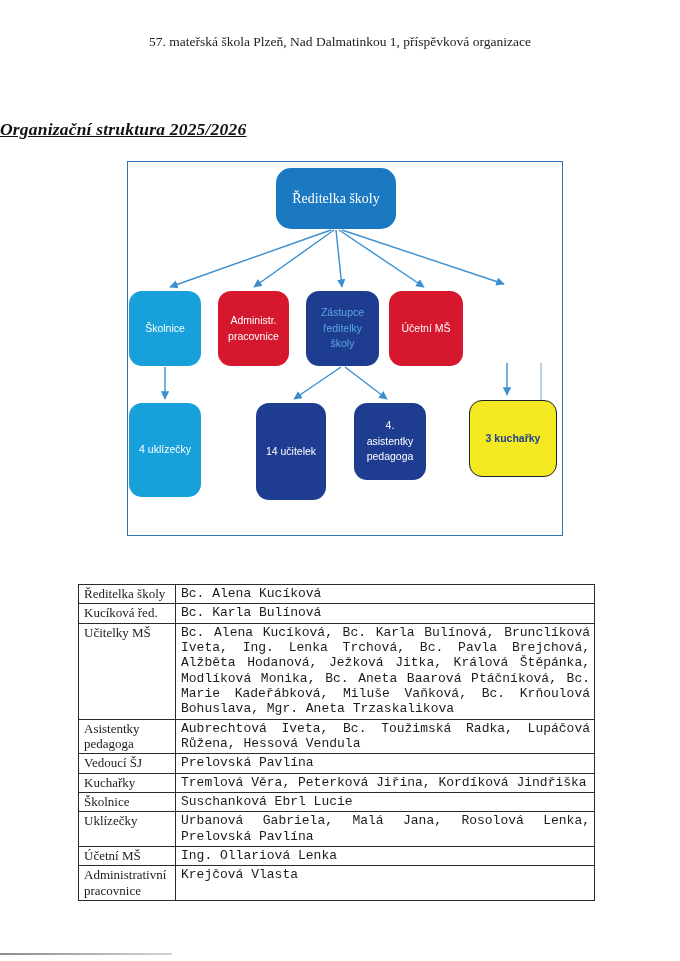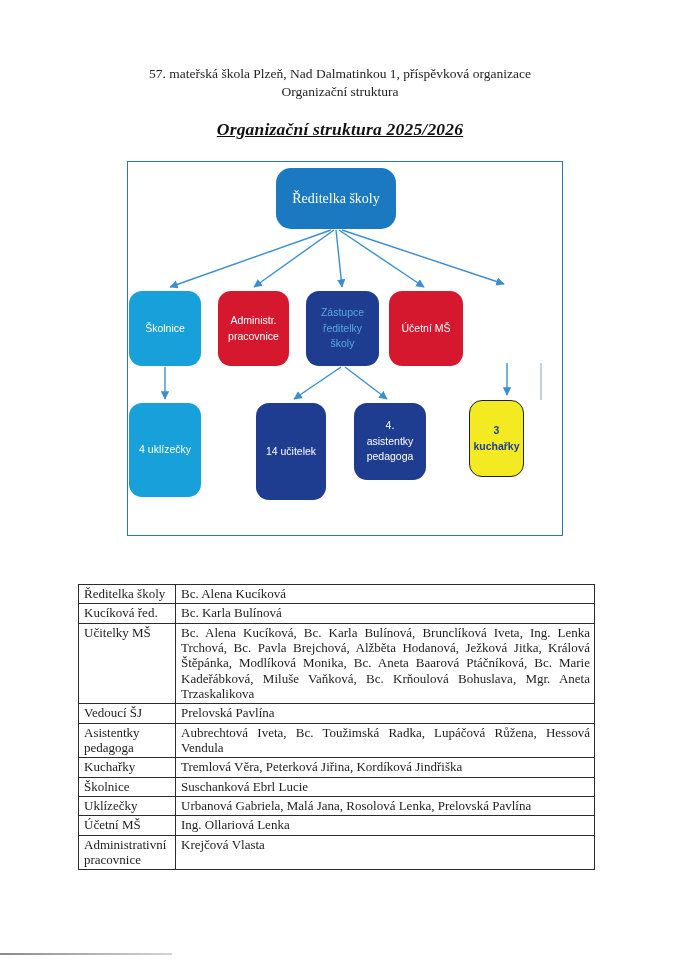--- a/index.html
+++ b/index.html
@@ -17,26 +17,25 @@
   body{
     width:680px;height:961px;
     position:relative;
     font-family:"Liberation Serif", serif;
     color:var(--ink);
     overflow:hidden;
   }
   
   .doc-header{
     position:absolute;top:33px;left:0;width:100%;
-    text-align:center;font-size:13.5px;line-height:18px;color:#222;margin-top:32px;
+    text-align:center;font-size:13.5px;line-height:18px;color:#222;
   }
   
   .doc-title{
     position:absolute;top:119px;left:0;width:100%;
-    text-align:center;
     font-size:17.5px;font-weight:bold;font-style:italic;
     text-decoration:underline;
     letter-spacing:.2px;color:#111;
   }
   
   .diagram{
     position:absolute;left:127px;top:161px;width:436px;height:375px;
     border:1.6px solid var(--border-blue);
     background:#fff;
   }
@@ -67,47 +66,46 @@
     font-weight:bold;
   }
   .n-skolnice {left:1px;  top:129px;width:72px;height:75px;}
   .n-admin    {left:90px; top:129px;width:71px;height:75px;}
   .n-zastupce {left:178px;top:129px;width:73px;height:75px;color:#5aa7dd;}
   .n-ucetni   {left:261px;top:129px;width:74px;height:75px;}
   .n-vedouci  {left:343px;top:126px;width:70px;height:74px;}
   .n-uklizecky{left:1px;  top:241px;width:72px;height:94px;}
   .n-ucitelky {left:128px;top:241px;width:70px;height:97px;}
   .n-asist    {left:226px;top:241px;width:72px;height:77px;}
-  .n-kucharky {left:341px;top:238px;width:55px;height:77px;}
+  .n-kucharky {left:341px;top:238px;width:88px;height:77px;}
   
   .staff-table{
     position:absolute;left:78px;top:584px;width:517px;
     border-collapse:collapse;
     font-size:13px;line-height:1.18;
   }
   .staff-table td{
     border:1px solid #2b2b2b;
     padding:1px 4px 2px 5px;
     vertical-align:top;
   }
   .staff-table td.role{width:97px;}
-  .staff-table td.names{text-align:justify;}
+  .staff-table td.names{text-align:justify;font-family:Liberation Mono, monospace;}
   
   .scan-line{
     position:absolute;left:0;top:953px;width:172px;height:2px;
     background:linear-gradient(to right,#6f6f6f,#c9c9c9);
     opacity:.8;
   }
 </style>
 </head>
 <body>
 
 <div class="doc-header">
   <div>57. mateřská škola Plzeň, Nad Dalmatinkou 1, příspěvková organizace</div>
-  <div>Organizační struktura</div>
 </div>
 
 <div class="doc-title">Organizační struktura 2025/2026</div>
 
 <div class="diagram">
   <svg width="436" height="375" viewBox="0 0 436 375">
     <defs>
       <marker id="ah" markerWidth="7" markerHeight="7" refX="5.5" refY="3" orient="auto">
         <path d="M0,0 L6,3 L0,6 z" fill="#3b8fd0"></path>
       </marker>
@@ -152,26 +150,26 @@
       </tr>
       <tr>
         <td class="role">Kucíková řed.</td>
         <td class="names">Bc. Karla Bulínová</td>
       </tr>
       <tr>
         <td class="role">Učitelky MŠ</td>
         <td class="names">Bc. Alena Kucíková, Bc. Karla Bulínová, Brunclíková Iveta, Ing. Lenka Trchová, Bc. Pavla Brejchová, Alžběta Hodanová, Ježková Jitka, Králová Štěpánka, Modlíková Monika, Bc. Aneta Baarová Ptáčníková, Bc. Marie Kadeřábková, Miluše Vaňková, Bc. Krňoulová Bohuslava, Mgr. Aneta Trzaskalikova</td>
       </tr>
       <tr>
+        <td class="role">Asistentky pedagoga</td>
+        <td class="names">Aubrechtová Iveta, Bc. Toužimská Radka, Lupáčová Růžena, Hessová Vendula</td>
+      </tr>
+      <tr>
         <td class="role">Vedoucí ŠJ</td>
         <td class="names">Prelovská Pavlína</td>
-      </tr>
-      <tr>
-        <td class="role">Asistentky pedagoga</td>
-        <td class="names">Aubrechtová Iveta, Bc. Toužimská Radka, Lupáčová Růžena, Hessová Vendula</td>
       </tr>
       <tr>
         <td class="role">Kuchařky</td>
         <td class="names">Tremlová Věra, Peterková Jiřina, Kordíková Jindřiška</td>
       </tr>
       <tr>
         <td class="role">Školnice</td>
         <td class="names">Suschanková Ebrl Lucie</td>
       </tr>
       <tr>

